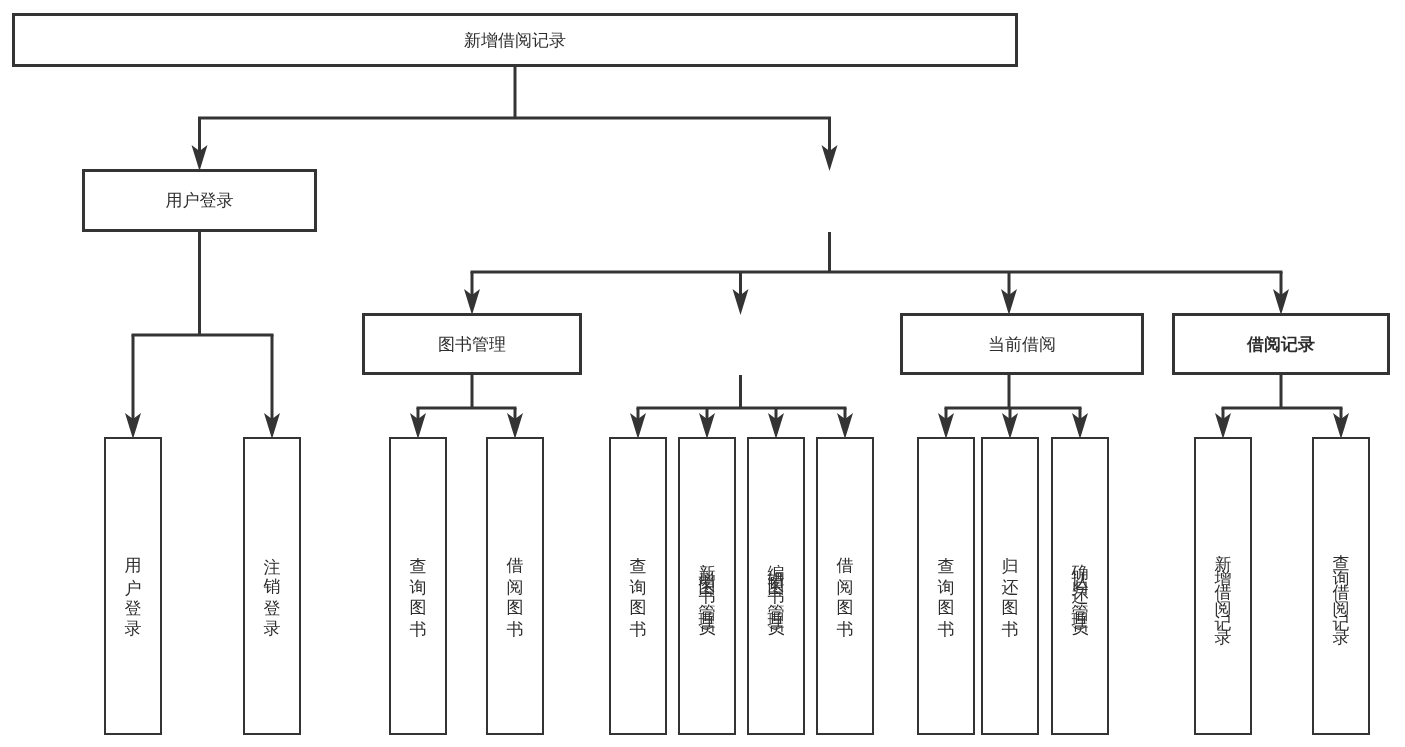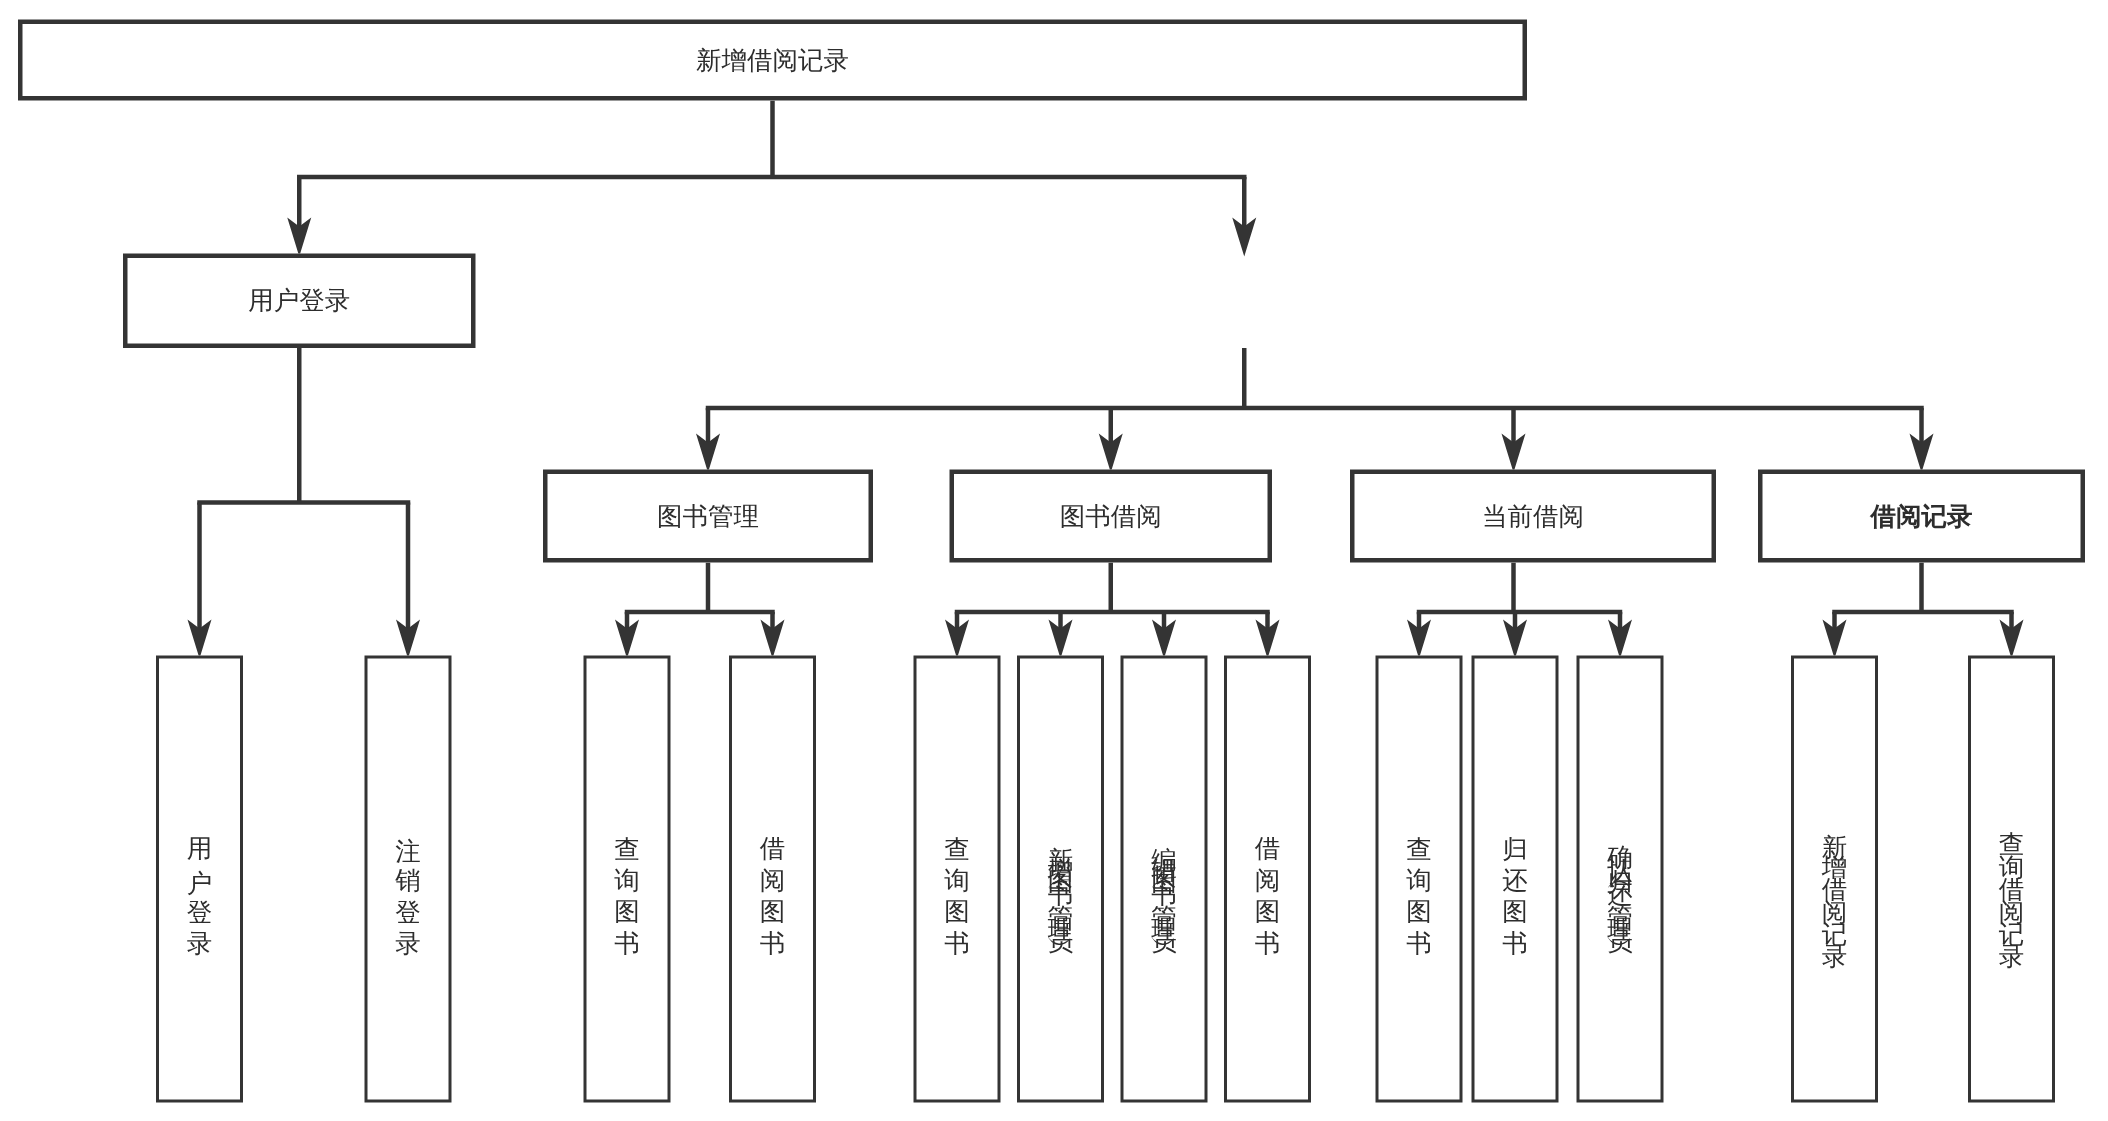--- a/index.html
+++ b/index.html
@@ -93,23 +93,20 @@
 
 <div class="node horizontal" style="left: 12px; top: 13px; width: 1006px; height: 54px;">
       <span class="lbl">新增借阅记录</span>
     </div>
     <div class="node horizontal" style="left: 82px; top: 169px; width: 235px; height: 63px;">
       <span class="lbl">用户登录</span>
     </div>
     <div class="node horizontal" style="left: 362px; top: 313px; width: 220px; height: 62px;">
       <span class="lbl">图书管理</span>
     </div>
-    <div class="node horizontal" style="left: 633px; top: 313px; width: 215px; height: 62px;">
-      <span class="lbl">图书借阅</span>
-    </div>
     <div class="node horizontal" style="left: 900px; top: 313px; width: 244px; height: 62px;">
       <span class="lbl">当前借阅</span>
     </div>
     <div class="node horizontal" style="left: 1172px; top: 313px; width: 218px; height: 62px; font-weight: bold;">
       <span class="lbl">借阅记录</span>
     </div>
     <div class="node vertical" style="left: 104px; top: 437px; width: 58px; height: 298px;">
       <span class="lbl" style="letter-spacing: 21px;">用户登录</span>
     </div>
     <div class="node vertical" style="left: 243px; top: 437px; width: 58px; height: 298px;">

